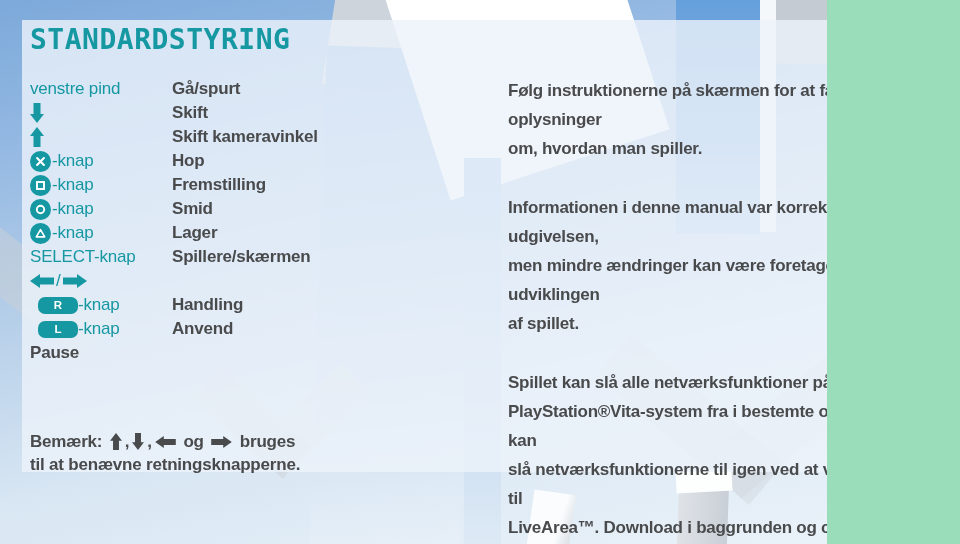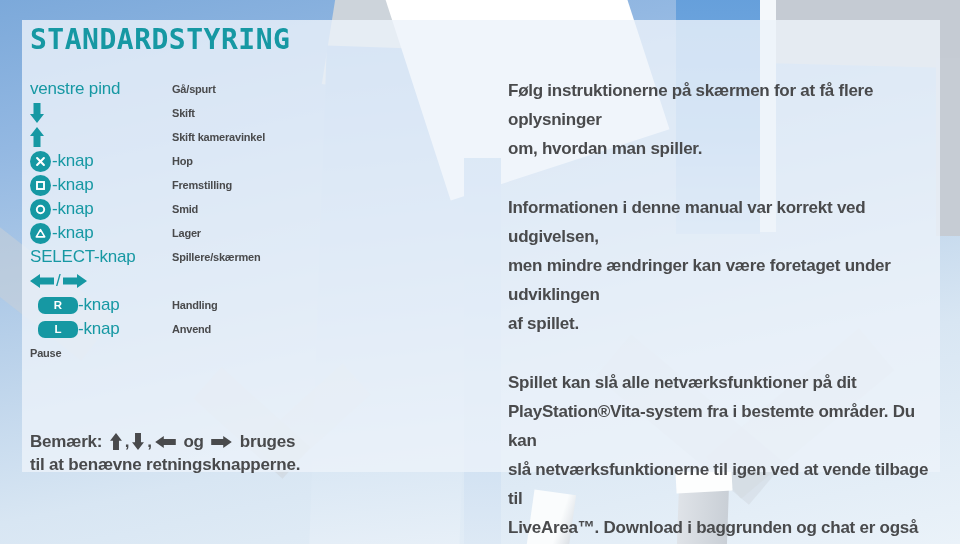--- a/index.html
+++ b/index.html
@@ -1,17 +1,17 @@
 <!DOCTYPE html>
 <html><head>
 <meta charset="utf-8">
 <style>
   html,body{margin:0;padding:0;background:#9db;}
   .stage{
-    position:relative;width:960px;height:544px;overflow:hidden;
+    position:relative;width:827px;height:544px;overflow:hidden;
     font-family:"Liberation Sans",sans-serif;
     background:linear-gradient(168deg,#7ca9da 0%,#93b8e2 20%,#b6cfe9 45%,#d8e6f3 70%,#eaf2f9 100%);
   }
   .shape{position:absolute;}
   .sh-gray-tr{left:772px;top:-8px;width:200px;height:74px;background:#c5cbd3;transform:rotate(1.5deg);}
   .sh-gray-right{left:936px;top:58px;width:24px;height:178px;background:#c6ccd4;}
   .sh-gray-tl{left:330px;top:-20px;width:118px;height:114px;background:#cdd4db;transform:rotate(9deg);}
   .sh-blue-beam{left:318px;top:48px;width:150px;height:500px;background:linear-gradient(172deg,#85b0e0 0%,#b3cdeb 45%,#d9e7f4 80%,#e8f0f8 100%);transform:rotate(2deg);}
   .sh-white-pillar{left:400px;top:-120px;width:230px;height:292px;background:#ffffff;transform:rotate(-18deg);}
   .sh-blue-bar{left:676px;top:-6px;width:84px;height:240px;background:linear-gradient(180deg,#659fdb 0%,#7dafe2 60%,#a8c8ea 100%);}
@@ -32,21 +32,21 @@
   .title{
     position:absolute;left:30px;top:22px;
     font-family:"DejaVu Sans Mono",monospace;font-weight:700;font-size:28px;
     letter-spacing:0.5px;color:#1698a3;transform:scaleY(1.04);transform-origin:left top;
   }
 
   .controls{position:absolute;left:30px;top:77px;}
   .crow{display:flex;align-items:center;height:24px;}
   .key{width:142px;display:flex;align-items:center;}
   .key-label,.slash{font-weight:400;font-size:17px;letter-spacing:-0.2px;color:#1698a3;white-space:nowrap;}
-  .val{font-weight:700;font-size:11px;letter-spacing:-0.2px;color:#494a4c;white-space:nowrap;}
+  .val{font-weight:700;font-size:17px;letter-spacing:-0.2px;color:#494a4c;white-space:nowrap;}
   .arr{fill:#1698a3;display:block;}
   .narr{fill:#494a4c;display:block;}
   .slash{margin:0 2px;}
   .psbtn{width:21px;height:21px;border-radius:50%;background:#1698a3;display:inline-flex;align-items:center;justify-content:center;margin-right:1px;flex:none;}
   .shbtn{width:40px;height:17px;border-radius:7px;background:#1698a3;color:#fff;font-weight:700;font-size:11.5px;display:inline-flex;align-items:center;justify-content:center;margin-left:8px;flex:none;}
 
   .note{position:absolute;left:30px;top:414px;color:#494a4c;font-weight:700;font-size:17px;letter-spacing:-0.2px;margin-top:16px;}
   .note-line1{display:flex;align-items:center;height:23px;}
   .note-line1 .t{white-space:pre;}
   .note-line1 svg{margin:0 3px;}

